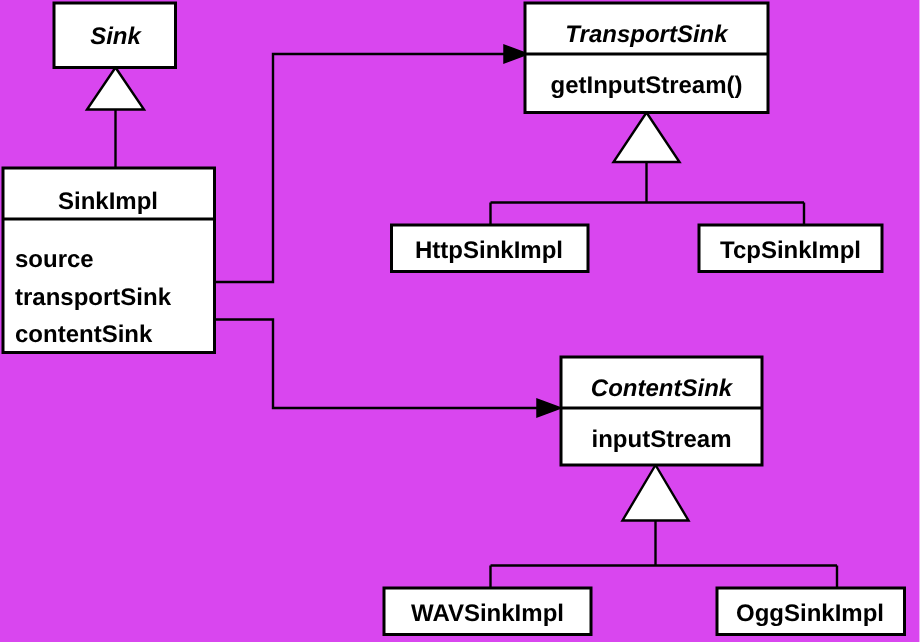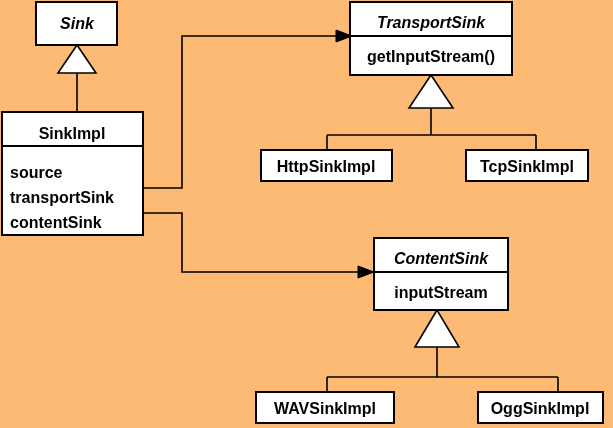--- a/index.html
+++ b/index.html
@@ -4,21 +4,21 @@
 <style>
   html, body {
     margin: 0;
     padding: 0;
     background: #ffffff;
   }
   #diagram-root {
     position: relative;
     width: 613px;
     height: 428px;
-    background: #fdba74;
+    background: #d946ef;
     overflow: hidden;
     font-family: "Liberation Sans", sans-serif;
   }
   svg#uml-canvas {
     display: block;
     width: 613px;
     height: 428px;
   }
   .cls-box {
     fill: #ffffff;

